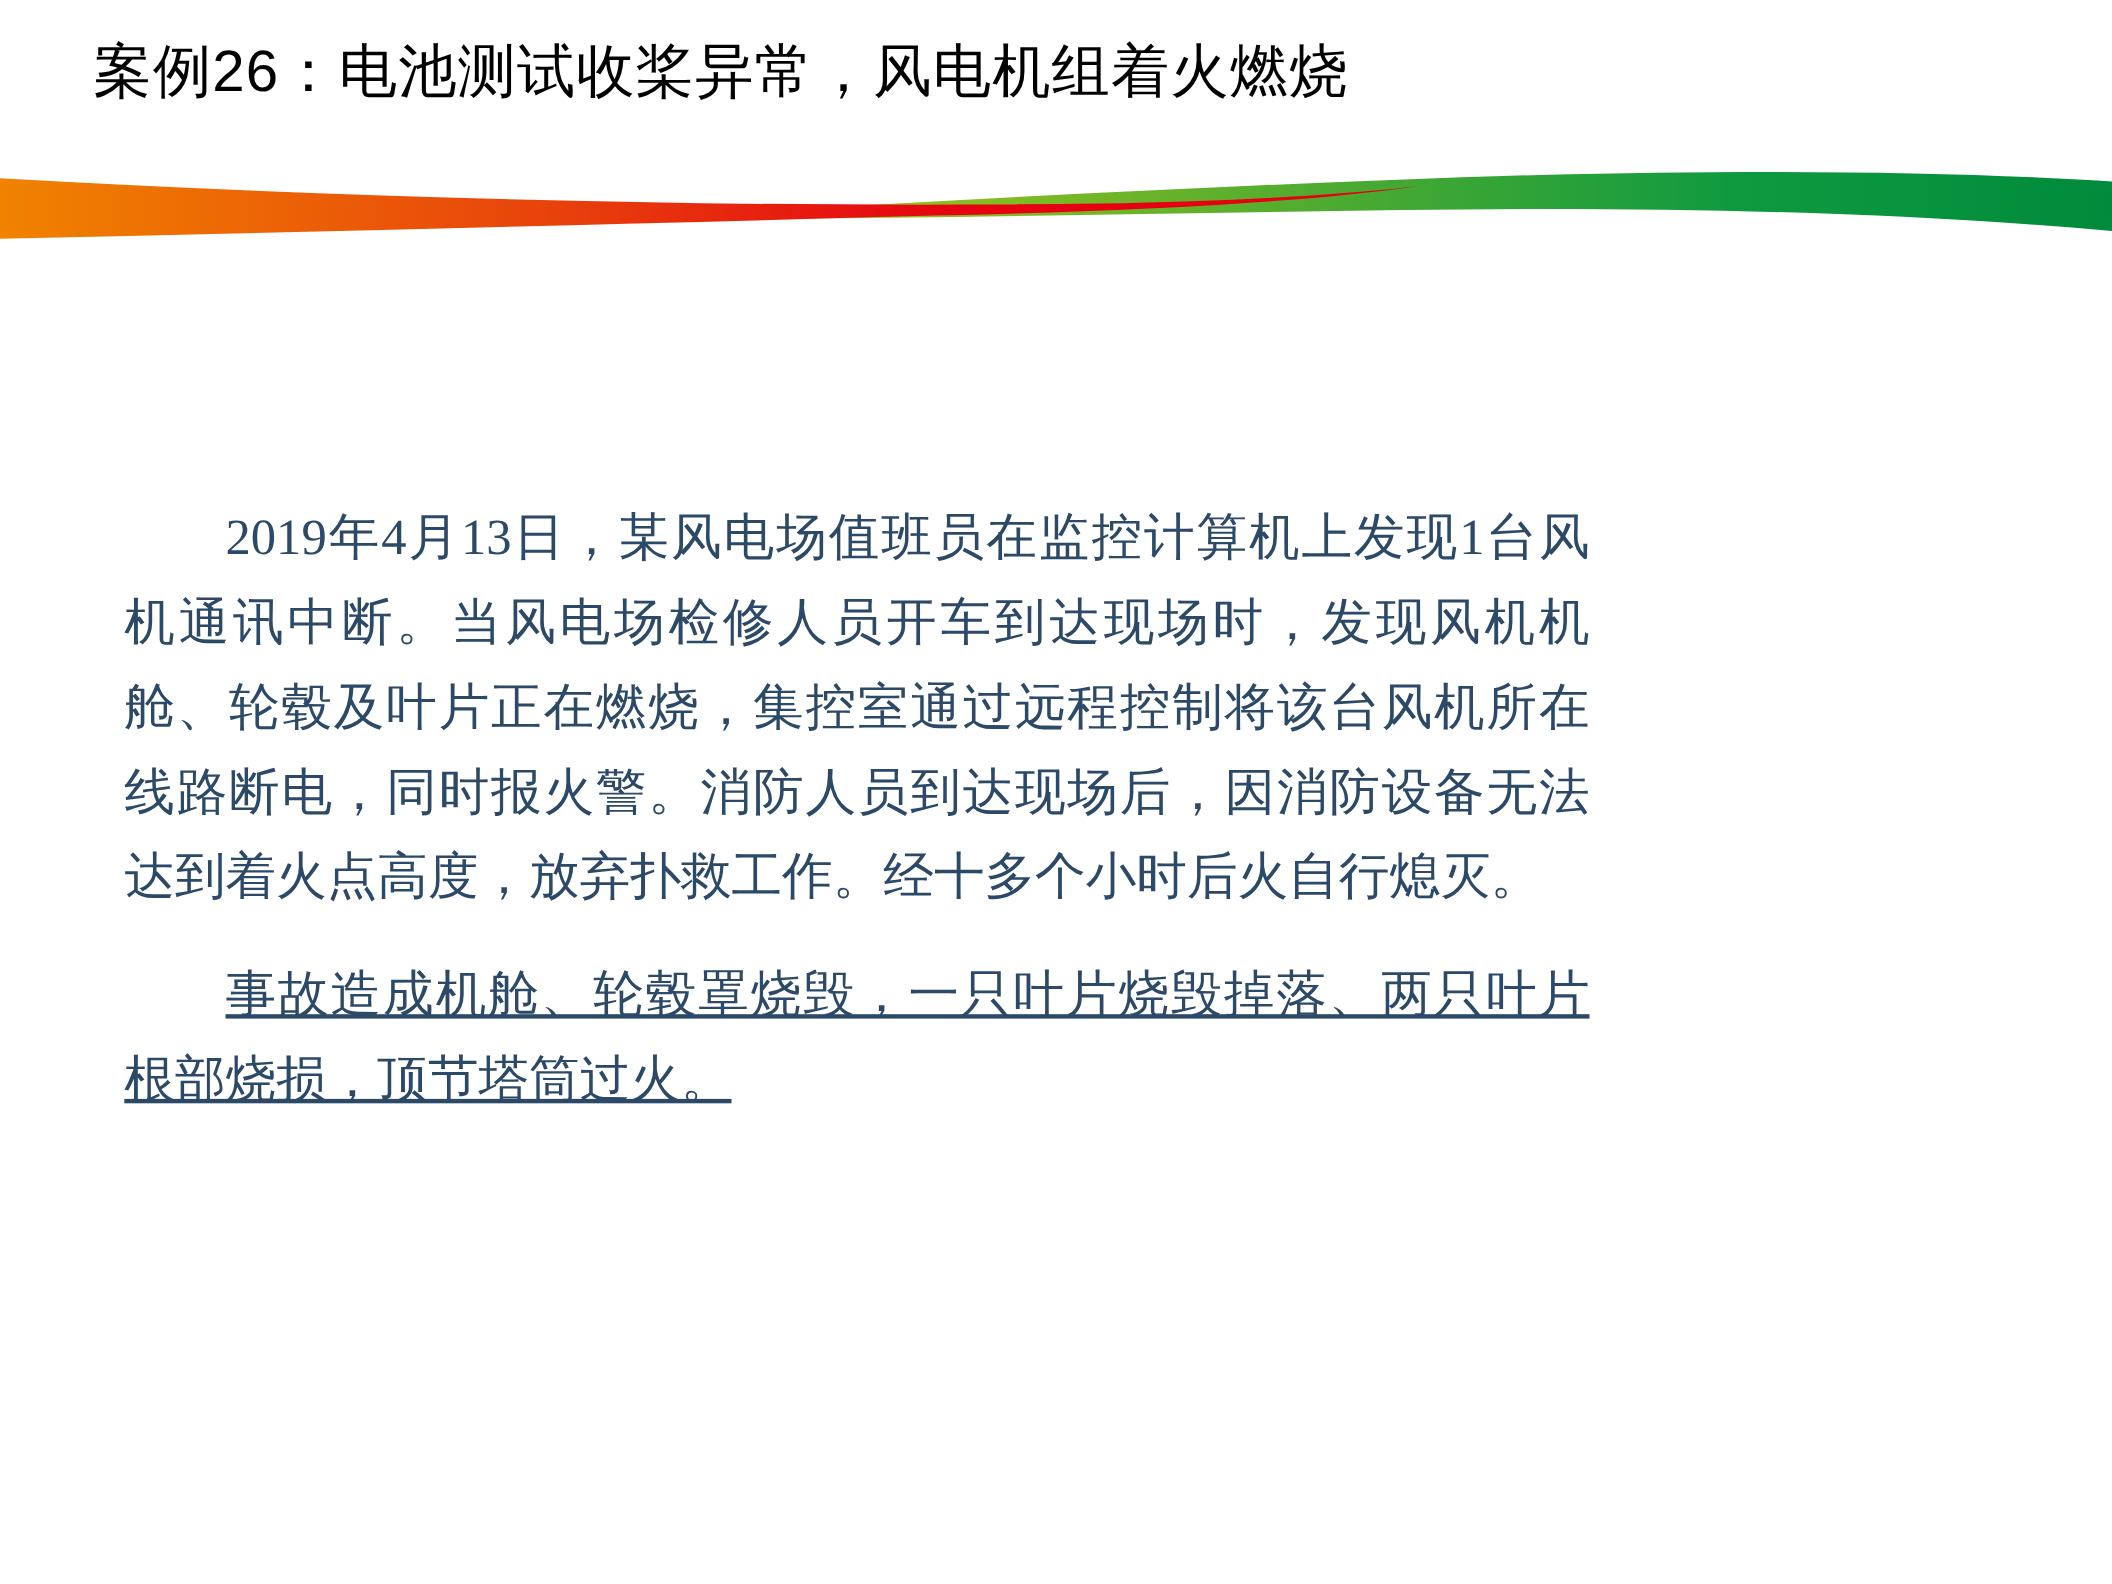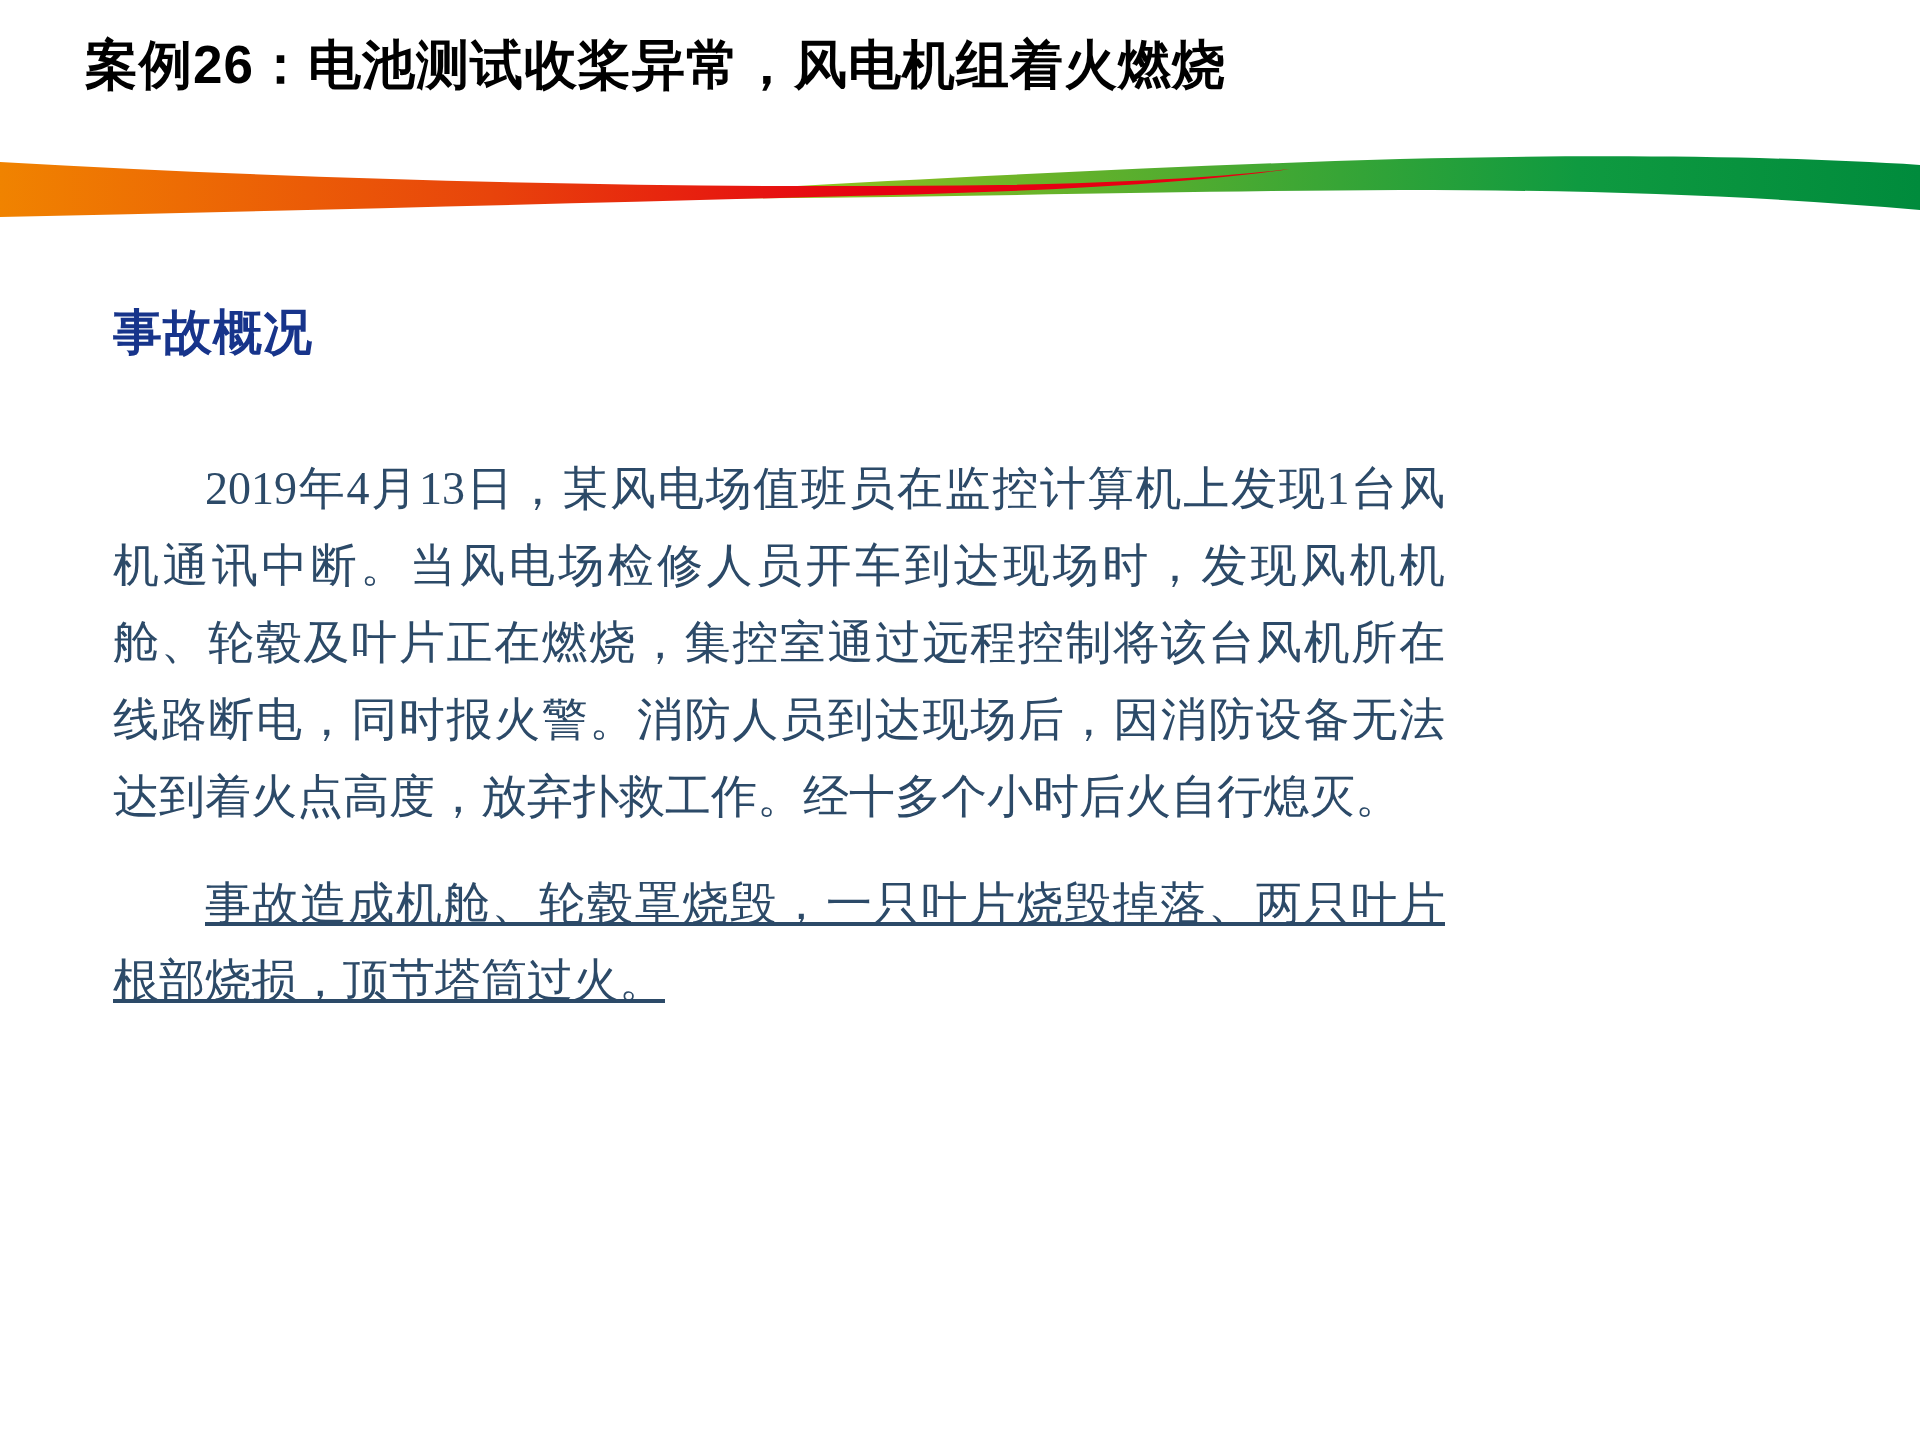--- a/index.html
+++ b/index.html
@@ -13,21 +13,21 @@
     height: 1440px;
     background: #ffffff;
     overflow: hidden;
     font-family: "Liberation Sans", sans-serif;
   }
   .slide-title {
     position: absolute;
     left: 85px;
     top: 30px;
     font-size: 53px;
-    font-weight: 700;
+    font-weight: 400;
     color: #000000;
     letter-spacing: 1px;
     white-space: nowrap;
     font-family: "Liberation Sans", sans-serif;
   }
   .ribbon {
     position: absolute;
     left: 0;
     top: 128px;
     width: 1920px;
@@ -83,20 +83,19 @@
         <stop offset="0" stop-color="#F08300"></stop>
         <stop offset="0.38" stop-color="#E8440B"></stop>
         <stop offset="0.68" stop-color="#E60012"></stop>
         <stop offset="1" stop-color="#E60012"></stop>
       </linearGradient>
     </defs>
     <path d="M555,71 C800,58 1100,40 1400,31 C1600,26 1780,28 1920,37 L1920,82 C1760,68 1600,62 1400,62 C1150,63 850,72 555,71 Z" fill="url(#greenGrad)"></path>
     <path d="M0,34 C350,54 700,61 1000,57 C1130,55 1230,48 1290,41 C1180,57 1020,64 850,68 C560,76 280,83 0,89 Z" fill="url(#redGrad)"></path>
   </svg>
 
-  <div class="section-heading">事故概况</div>
 
   <div class="body-text">
     <p>2019年4月13日，某风电场值班员在监控计算机上发现1台风机通讯中断。当风电场检修人员开车到达现场时，发现风机机舱、轮毂及叶片正在燃烧，集控室通过远程控制将该台风机所在线路断电，同时报火警。消防人员到达现场后，因消防设备无法达到着火点高度，放弃扑救工作。经十多个小时后火自行熄灭。</p>
     <p>事故造成机舱、轮毂罩烧毁，一只叶片烧毁掉落、两只叶片根部烧损，顶节塔筒过火。</p>
   </div>
 
 </div>
 
 </body></html>

